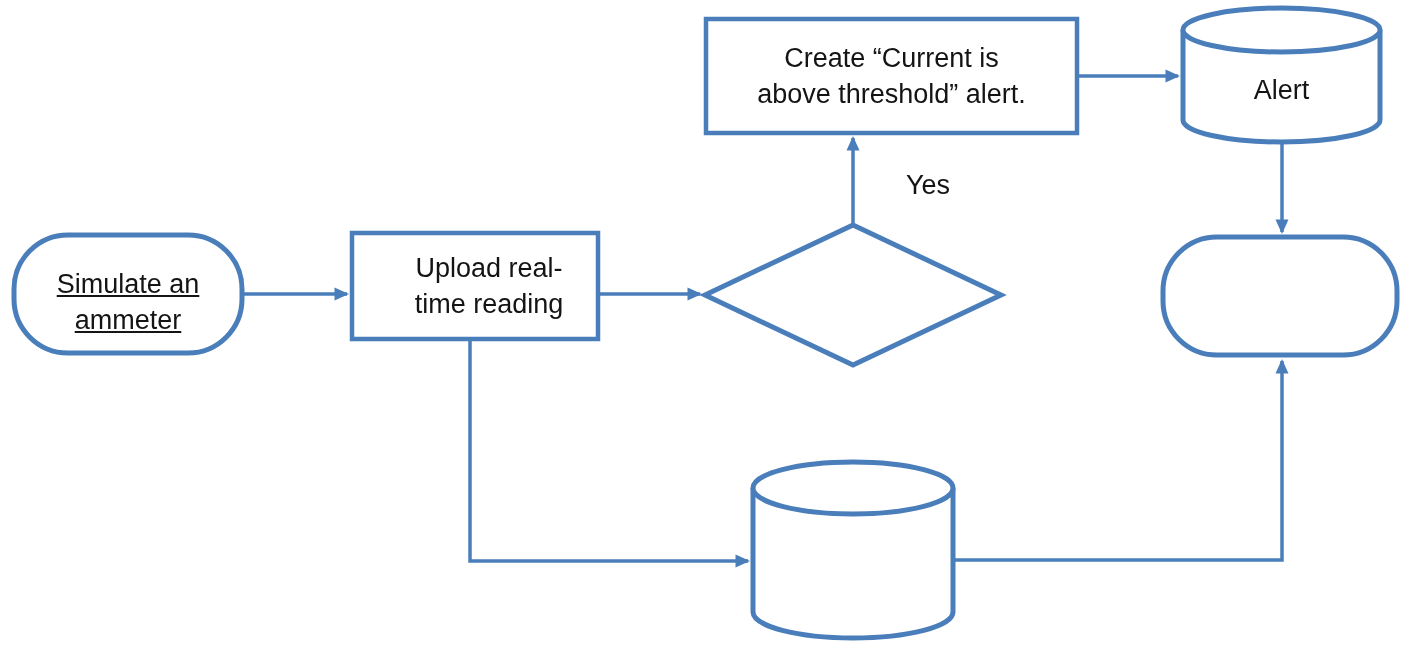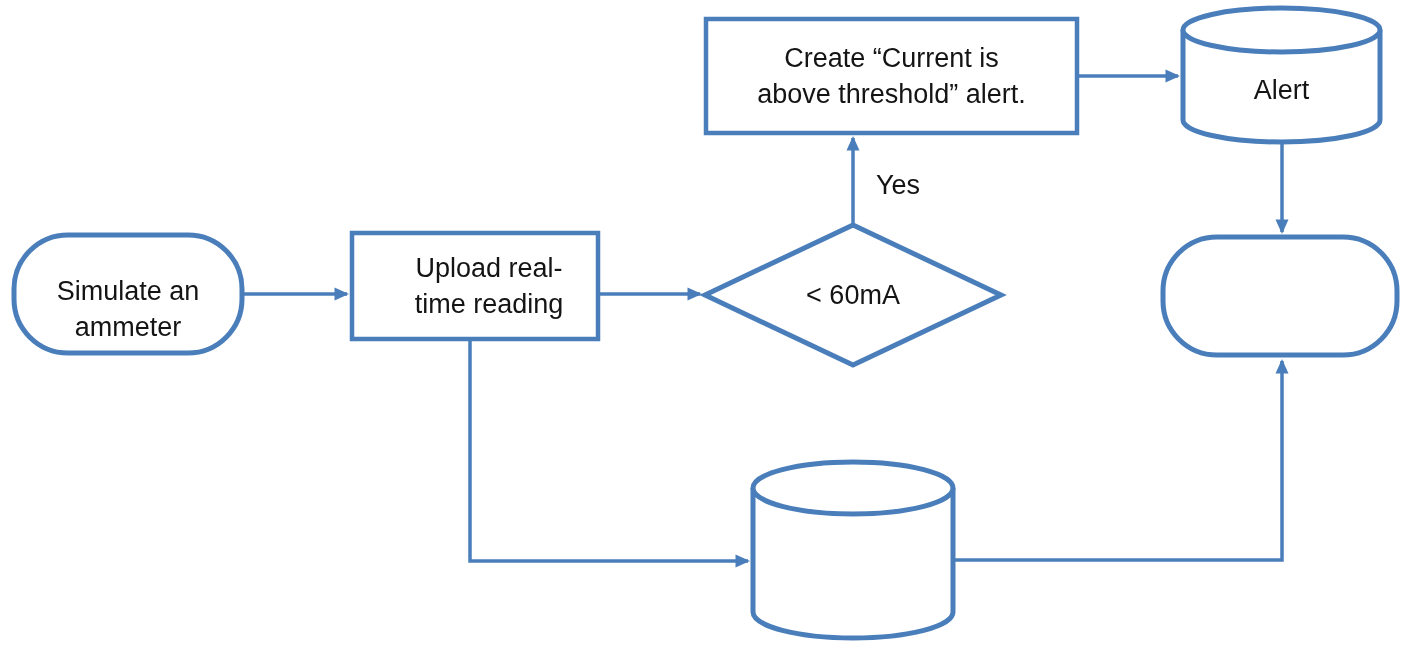--- a/index.html
+++ b/index.html
@@ -73,30 +73,29 @@
 
       <rect x="1163" y="237" width="234" height="118" rx="54" stroke-width="5"></rect>
 
       <g>
         <path d="M753,488 L753,612 A100,26 0 0 0 953,612 L953,488" stroke-width="5"></path>
         <ellipse cx="853" cy="488" rx="100" ry="26" stroke-width="5"></ellipse>
       </g>
     </g>
   </svg>
 
-  <div class="lbl" style="left:14px; top:250px; width:228px; height:118px;">Simulate an
+  <div class="lbl" style="left:14px; top:243px; width:228px; height:118px;text-decoration:underline;">Simulate an
 ammeter</div>
 
   <div class="lbl" style="left:366px; top:233px; width:246px; height:106px;">Upload real-
 time reading</div>
 
-  <div class="lbl" style="left:705px; top:225px; width:296px; height:140px;">&lt; 60mA</div>
 
   <div class="lbl" style="left:706px; top:19px; width:371px; height:114px;">Create “Current is
 above threshold” alert.</div>
 
   <div class="lbl" style="left:1183px; top:40px; width:197px; height:100px;">Alert</div>
 
 
 
-  <div class="edge-lbl" style="left:876px; top:170px;">Yes</div>
+  <div class="edge-lbl" style="left:906px; top:170px;">Yes</div>
 
 </div>
 
 </body></html>

